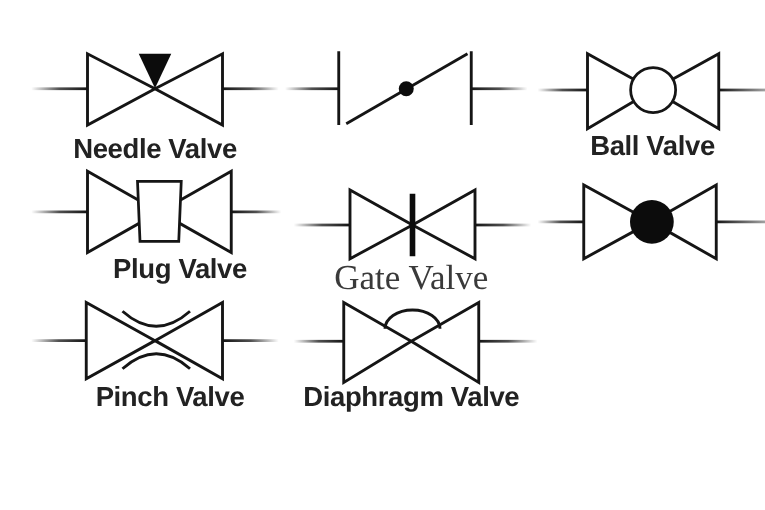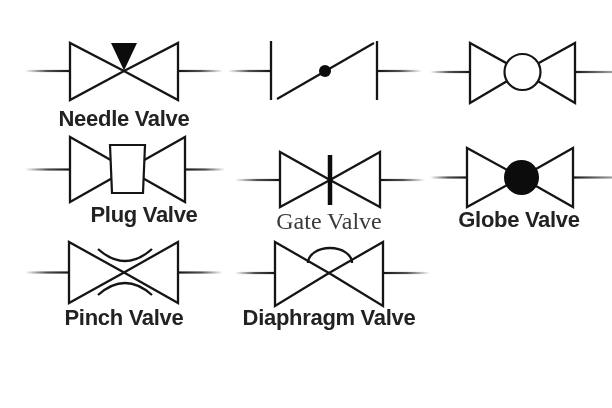--- a/index.html
+++ b/index.html
@@ -22,39 +22,39 @@
     font-weight:bold;
     letter-spacing:-0.3px;
     color:#222222;
     line-height:1;
   }
   .vlabel.serif{
     font-family:"Liberation Serif", serif;
     font-weight:400;
     letter-spacing:0px;
     color:#3a3a3a;
-    font-size:24px;
+    font-size:28px;
   }
   
   #v-needle    {left:25px;  top:38px;}
   #v-butterfly {left:228px; top:38px;}
   #v-ball      {left:430px; top:38px;}
   #v-plug      {left:25px;  top:135px;}
   #v-gate      {left:235px; top:148px;}
   #v-globe     {left:430px; top:143px;}
   #v-pinch     {left:25px;  top:240px;}
   #v-diaphragm {left:235px; top:240px;}
   
   #l-needle    {left:124px; top:108px;}
   #l-butterfly {left:326px; top:108px;}
   #l-ball      {left:522px; top:106px;}
   #l-plug      {left:128px; top:204px;margin-left:16px;}
   #l-gate      {left:329px; top:209px;}
   #l-globe     {left:519px; top:209px;}
-  #l-pinch     {left:124px; top:307px;}
+  #l-pinch     {left:136px; top:307px;}
   #l-diaphragm {left:329px; top:307px;}
 
   .stroke{fill:none;stroke:#151515;stroke-width:2.3;stroke-linejoin:miter;}
   .strokew{fill:#ffffff;stroke:#151515;stroke-width:2.2;stroke-linejoin:miter;}
   .filled{fill:#0c0c0c;stroke:none;}
 </style>
 </head>
 <body>
 
 <div class="canvas">
@@ -156,19 +156,19 @@
       <rect x="148" y="31.9" width="47" height="2.2" fill="url(#fadeR)"></rect>
       <polygon class="stroke" points="40,2 40,66 94,33"></polygon>
       <line class="stroke" x1="40" y1="2" x2="148" y2="66" style="display:none"></line>
 
     <polygon class="stroke" points="148,2 148,66 94,33"></polygon>
         <path class="stroke" d="M 73 23 A 22 15 0 0 1 117 23"></path>
       </svg>
   </figure>
 
   <div class="vlabel" id="l-needle">Needle Valve</div>
+  <div class="vlabel" id="l-ball">Ball Valve</div>
   <div class="vlabel" id="l-plug">Plug Valve</div>
   <div class="vlabel serif" id="l-gate">Gate Valve</div>
-  <div class="vlabel" id="l-globe">Globe Valve</div>
   <div class="vlabel" id="l-pinch">Pinch Valve</div>
   <div class="vlabel" id="l-diaphragm">Diaphragm Valve</div>
 
 </div>
 
 </body></html>

